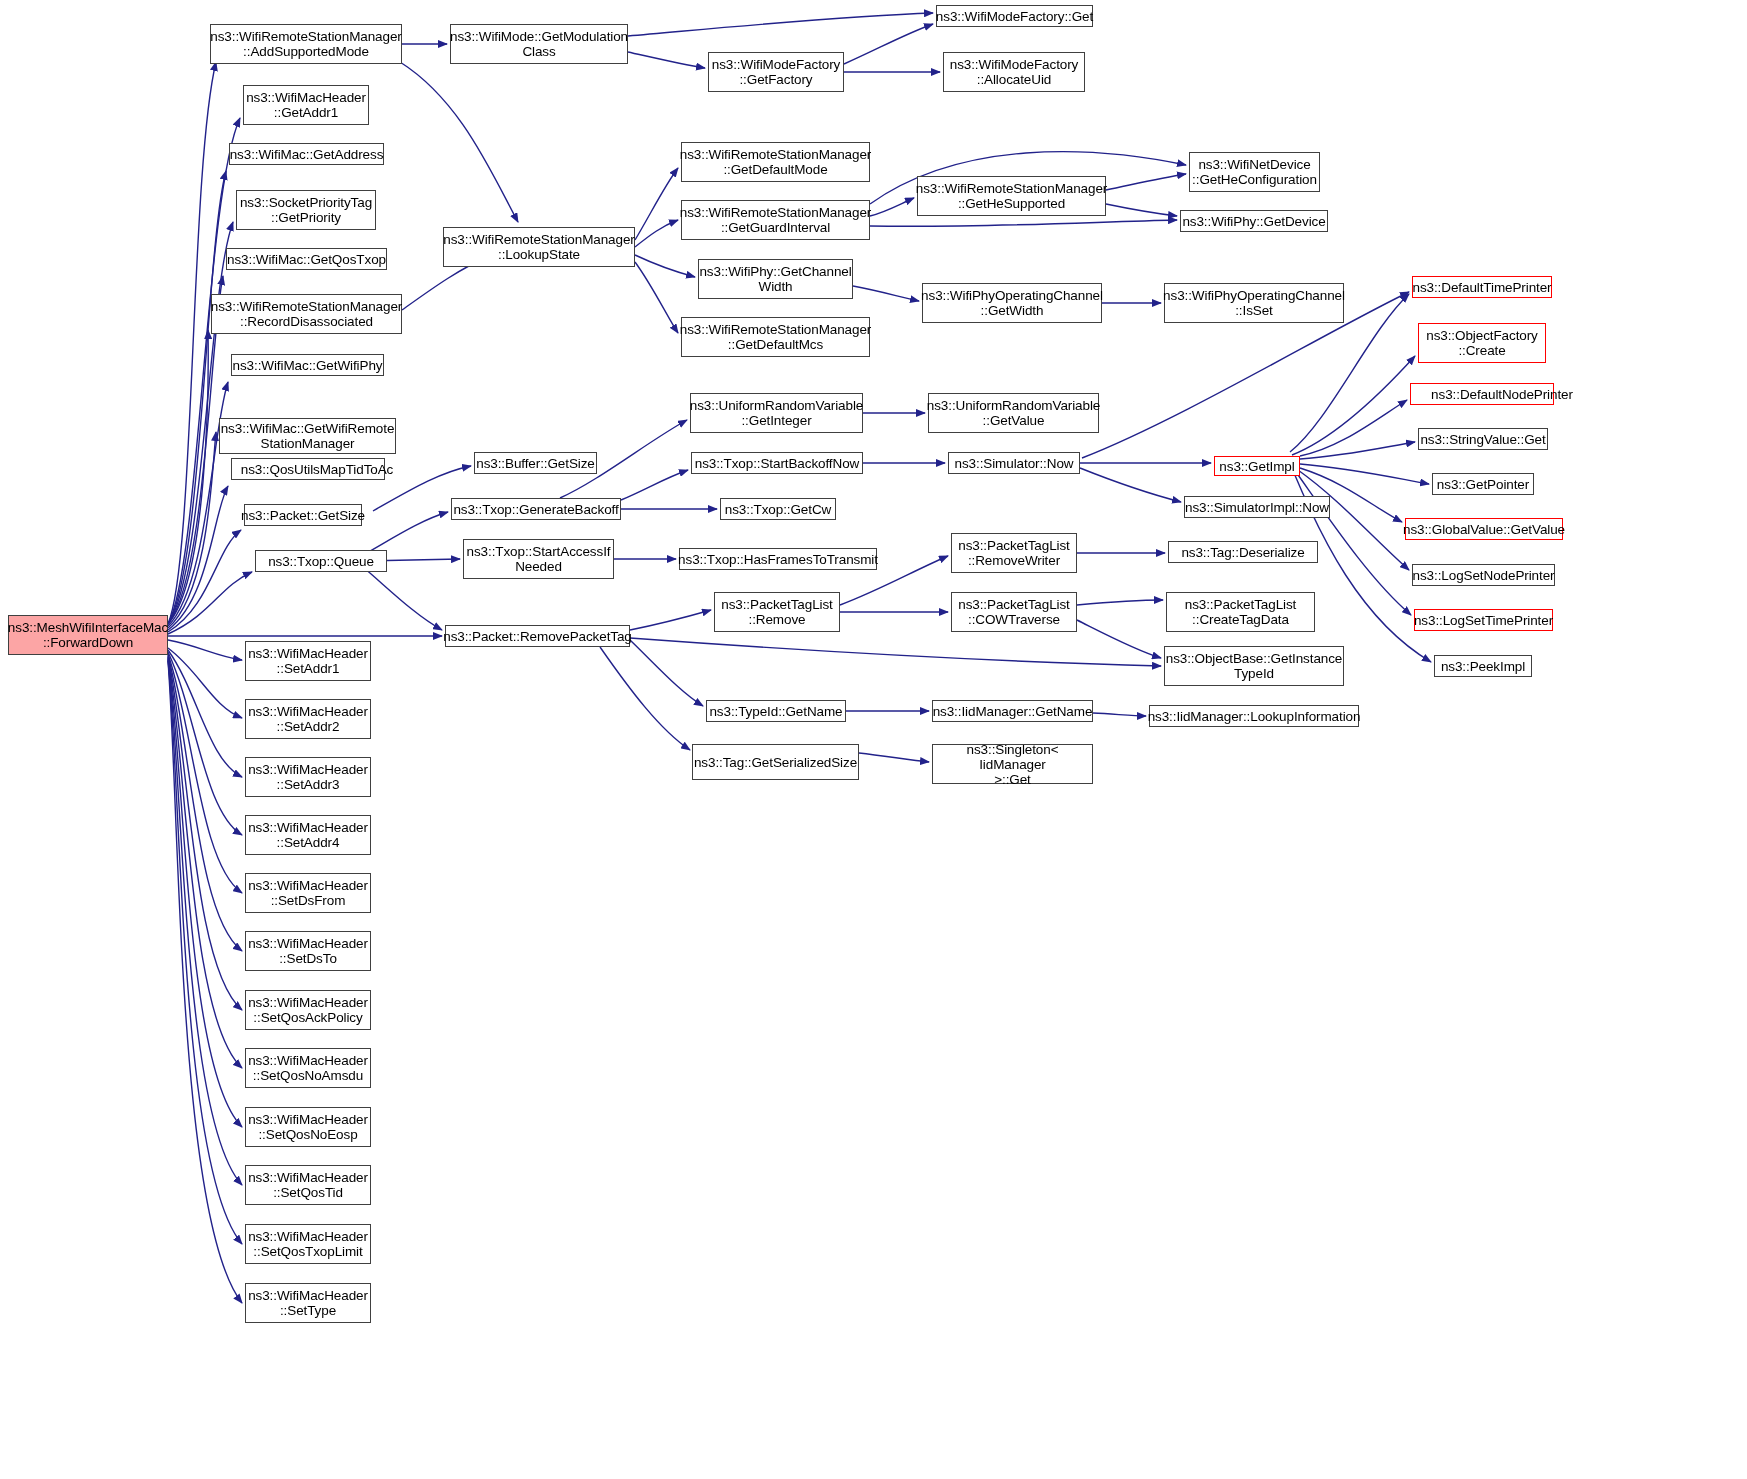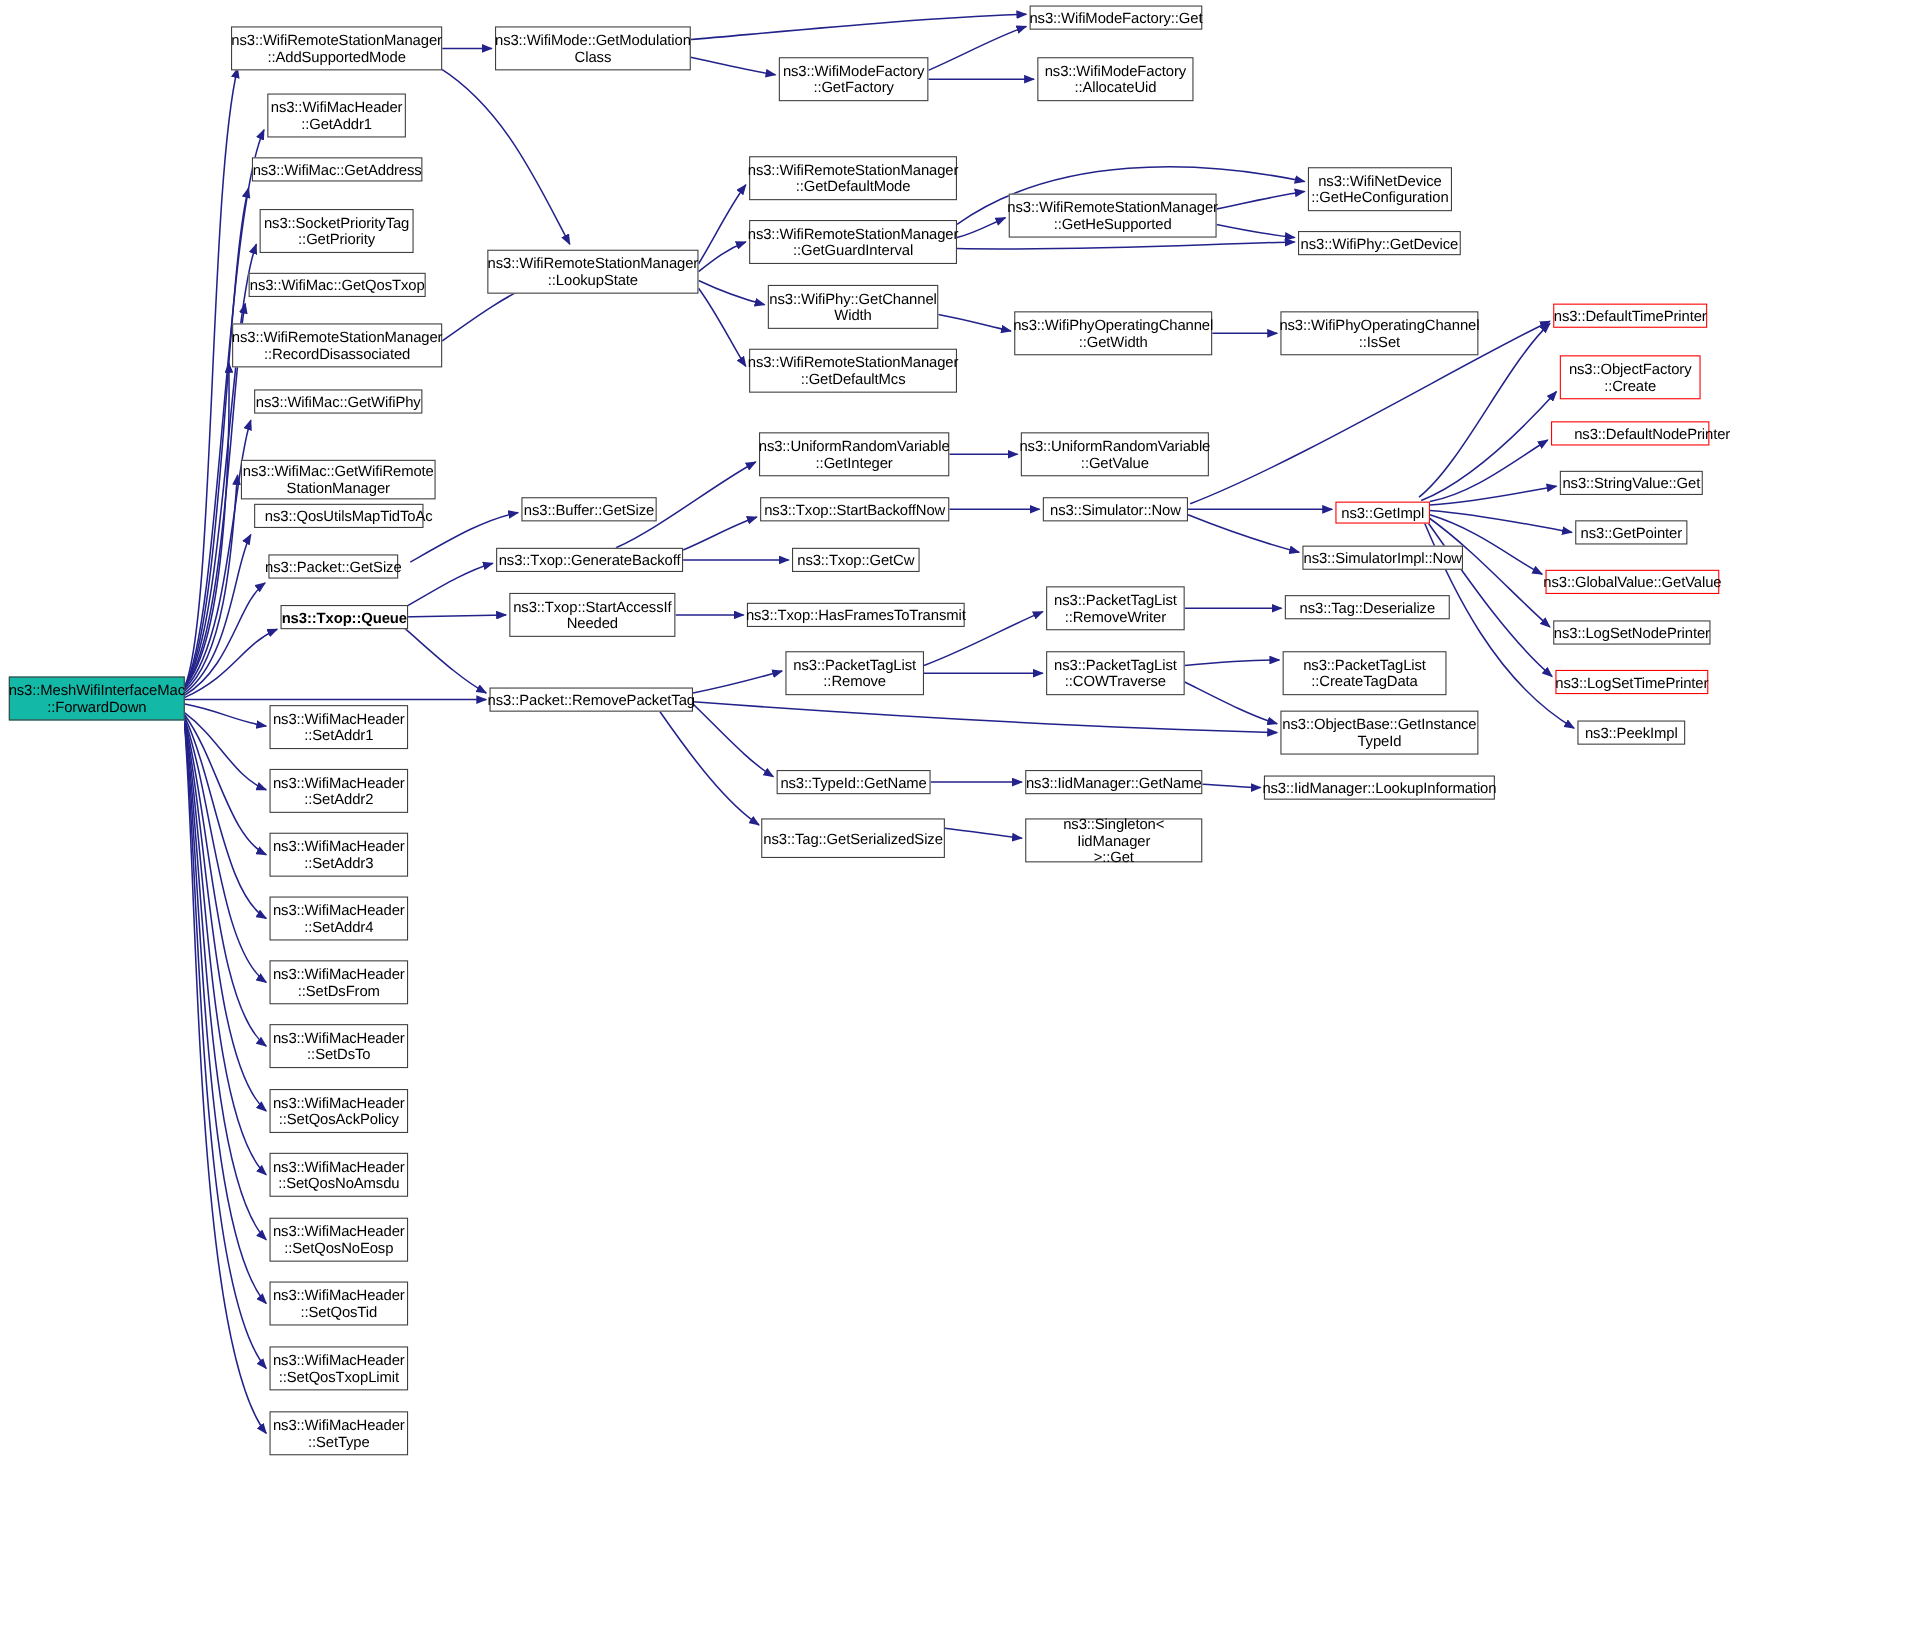--- a/index.html
+++ b/index.html
@@ -3,21 +3,21 @@
 <meta charset="utf-8">
 <style>
   html,body{margin:0;padding:0;background:#ffffff;}
   body{font-family:"Liberation Sans", sans-serif;}
   #graph{position:relative;width:1747px;height:1479px;background:#fff;overflow:hidden;}
   svg{position:absolute;left:0;top:0;width:1747px;height:1479px;}
   .nodebox{position:absolute;box-sizing:border-box;background:#fff;border:1px solid #404040;
            display:flex;align-items:center;justify-content:center;text-align:center;
            font-family:"Liberation Sans", sans-serif;font-size:13.5px;color:#000;line-height:15px;
            white-space:pre-line;letter-spacing:-0.1px;}
-  .nodebox.root{background:#14b8a6;border:1px solid #404040;}
+  .nodebox.root{background:#fca5a5;border:1px solid #404040;}
   .nodebox.hl{border:1px solid #ff0000;}
   .nodebox span{display:block;padding:0 2px;}
 </style>
 </head>
 <body>
 
 <div id="graph">
   <svg id="edges-layer" viewBox="0 0 1747 1479">
     <defs>
       <marker id="arrow" markerWidth="10" markerHeight="8" refX="9" refY="4" orient="auto" markerUnits="userSpaceOnUse">
@@ -114,21 +114,21 @@
       <div class="nodebox" style="left: 236px; top: 190px; width: 140px; height: 40px;"><span>ns3::SocketPriorityTag
 ::GetPriority</span></div>
       <div class="nodebox" style="left: 226px; top: 248px; width: 161px; height: 22px;"><span>ns3::WifiMac::GetQosTxop</span></div>
       <div class="nodebox" style="left: 211px; top: 294px; width: 191px; height: 40px;"><span>ns3::WifiRemoteStationManager
 ::RecordDisassociated</span></div>
       <div class="nodebox" style="left: 231px; top: 354px; width: 153px; height: 22px;"><span>ns3::WifiMac::GetWifiPhy</span></div>
       <div class="nodebox" style="left: 219px; top: 418px; width: 177px; height: 36px;"><span>ns3::WifiMac::GetWifiRemote
 StationManager</span></div>
       <div class="nodebox" style="left: 231px; top: 458px; width: 154px; height: 22px; padding-left: 18px;"><span>ns3::QosUtilsMapTidToAc</span></div>
       <div class="nodebox" style="left: 244px; top: 504px; width: 118px; height: 22px;"><span>ns3::Packet::GetSize</span></div>
-      <div class="nodebox" style="left: 255px; top: 550px; width: 116px; height: 22px; font-weight: bold;"><span>ns3::Txop::Queue</span></div>
+      <div class="nodebox" style="left: 255px; top: 550px; width: 132px; height: 22px;"><span>ns3::Txop::Queue</span></div>
       <div class="nodebox" style="left: 245px; top: 641px; width: 126px; height: 40px;"><span>ns3::WifiMacHeader
 ::SetAddr1</span></div>
       <div class="nodebox" style="left: 245px; top: 699px; width: 126px; height: 40px;"><span>ns3::WifiMacHeader
 ::SetAddr2</span></div>
       <div class="nodebox" style="left: 245px; top: 757px; width: 126px; height: 40px;"><span>ns3::WifiMacHeader
 ::SetAddr3</span></div>
       <div class="nodebox" style="left: 245px; top: 815px; width: 126px; height: 40px;"><span>ns3::WifiMacHeader
 ::SetAddr4</span></div>
       <div class="nodebox" style="left: 245px; top: 873px; width: 126px; height: 40px;"><span>ns3::WifiMacHeader
 ::SetDsFrom</span></div>

